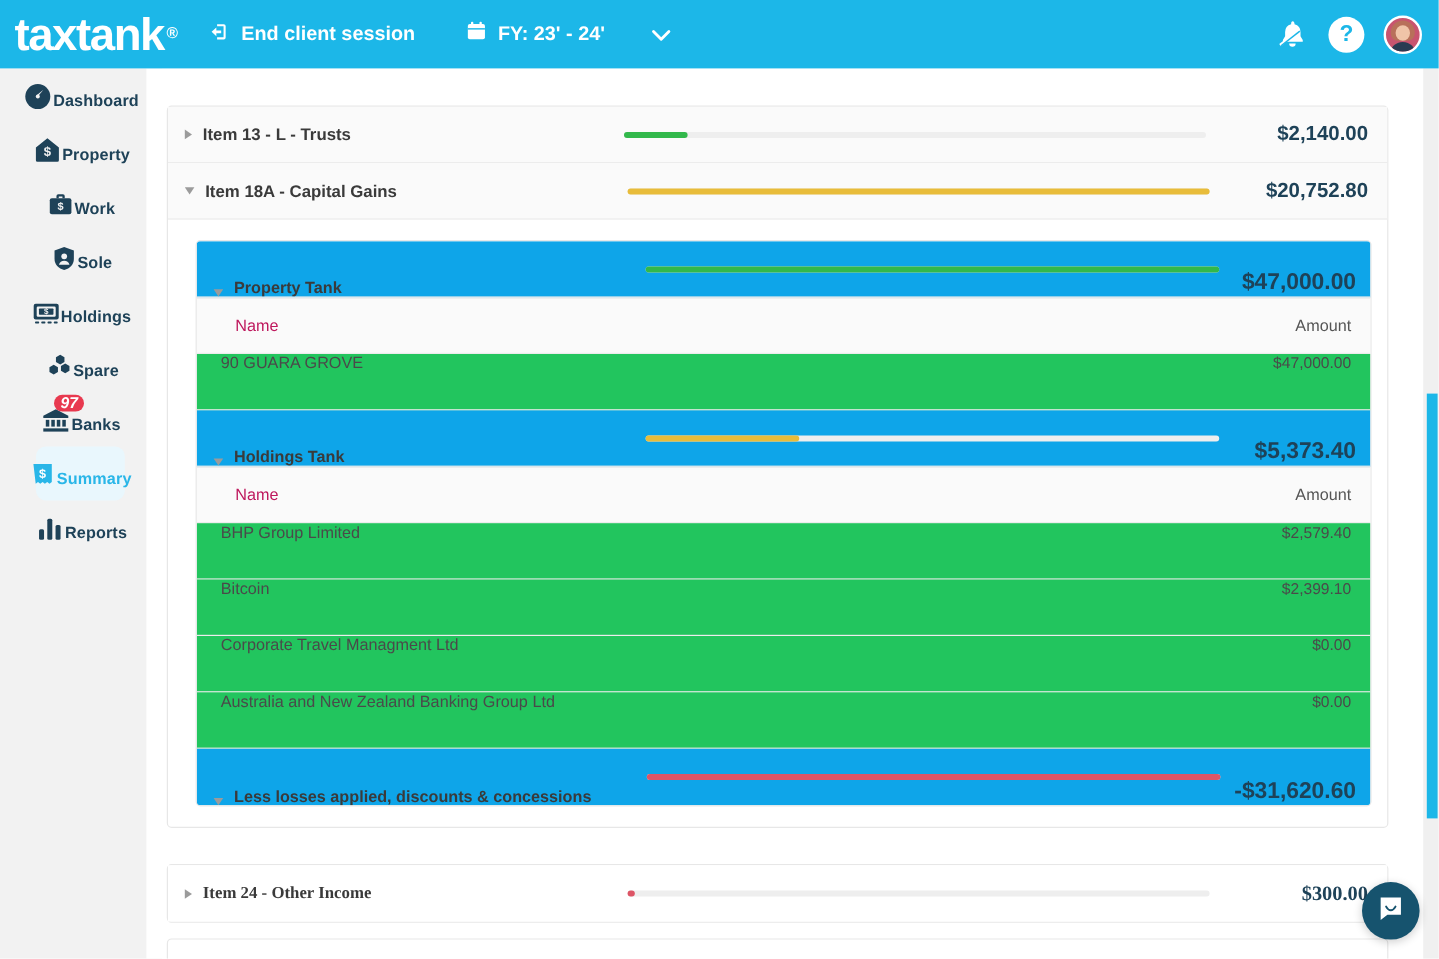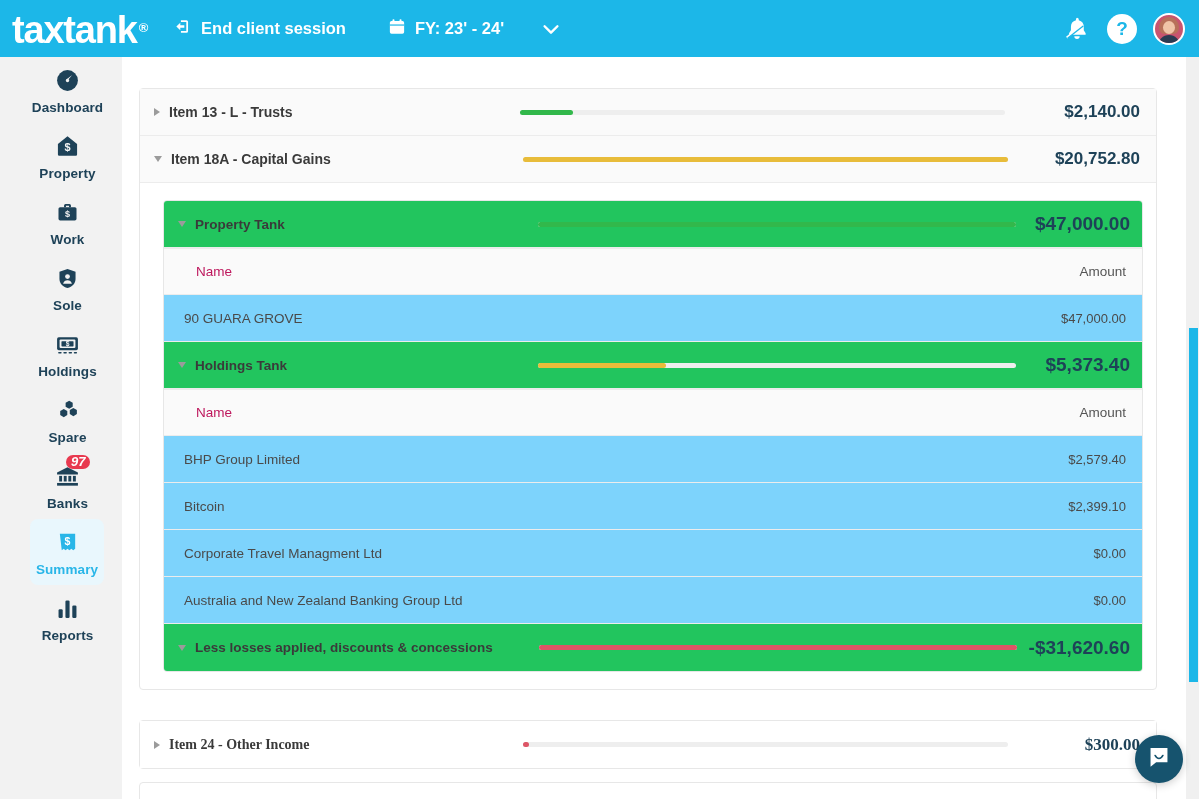--- a/index.html
+++ b/index.html
@@ -71,21 +71,21 @@
 
   
   .sidebar {
     position: absolute; left: 0; top: 57px;
     width: 135px; height: 742px;
     background: #f2f2f2;
     overflow: hidden;
   }
   .navitem {
     width: 135px;
-    display: flex; flex-direction: column;
+    display: flex; flex-direction: row;
     align-items: center; justify-content: center;
     padding: 9px 0 8px 0;
     cursor: pointer;
     position: relative;
     text-align: center;
   }
   .navitem .nicon {
     height: 28px; display: flex; align-items: center; justify-content: center;
     position: relative;
   }
@@ -193,41 +193,41 @@
   }
 
   
   .nested {
     margin: 17px 13px 17px 23px;
     border: 1px solid #e7e7e7;
     border-radius: 4px;
     overflow: hidden;
     background: #ffffff;
   }
-  .sub-toprow { height: 47px; background: #22c55e; cursor: pointer; }
+  .sub-toprow { height: 47px; background: #0ea5e9; cursor: pointer; align-items: flex-end; }
   .sub-toprow .caret { margin-left: 14px; }
   .sub-toprow .rlabel { font-size: 13.5px; }
   .sub-toprow .amount { font-size: 19px; right: 12px; }
 
   .head-row {
     height: 47px; background: #fafafa;
     display: flex; align-items: center;
     border-top: 1px solid #ececec;
     border-bottom: 1px solid #ececec;
     position: relative;
   }
   .head-row .h-name {
     margin-left: 32px; font-size: 13.5px; color: #be185d;
   }
   .head-row .h-amt {
     position: absolute; right: 16px; font-size: 13.5px; color: #555555;
   }
   .data-row {
-    height: 47px; background: #7dd3fc;
-    display: flex; align-items: center;
+    height: 47px; background: #22c55e;
+    display: flex; 
     border-bottom: 1px solid #ececec;
     position: relative;
   }
   .data-row .d-name {
     margin-left: 20px; font-size: 13.5px; color: #4a4a4a;
   }
   .data-row .d-amt {
     position: absolute; right: 16px; font-size: 13px; color: #4a4a4a;
   }
 

